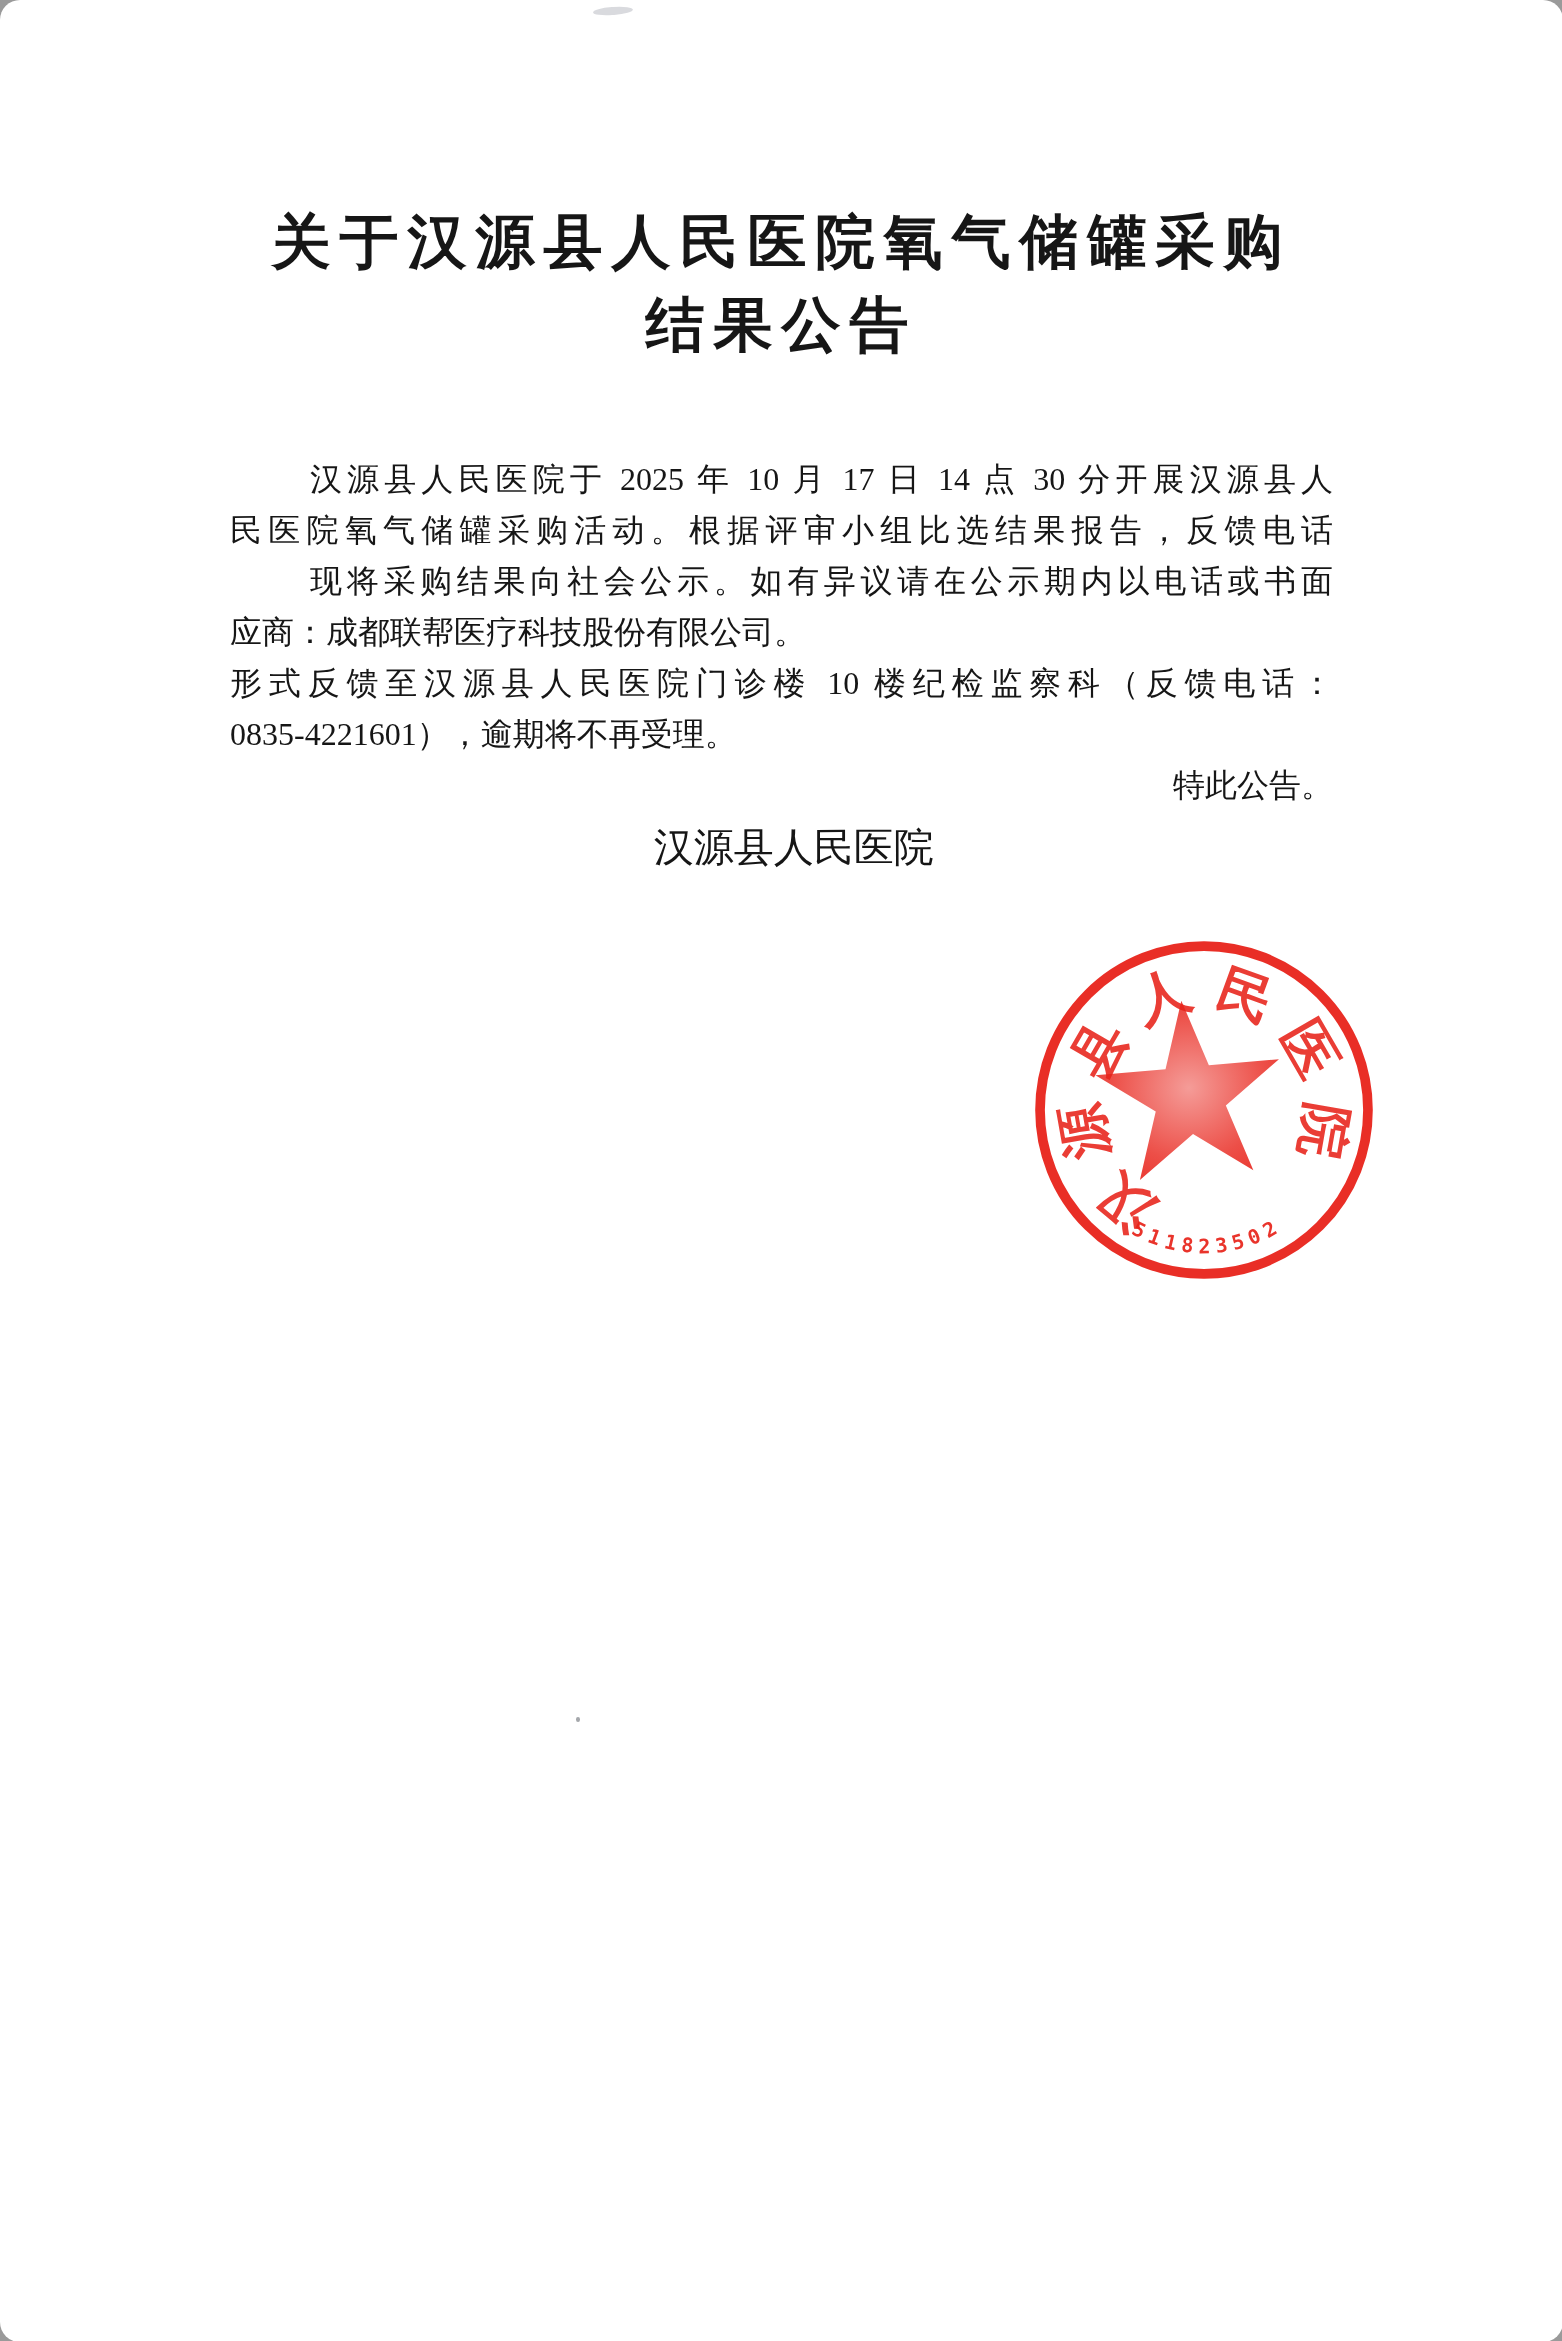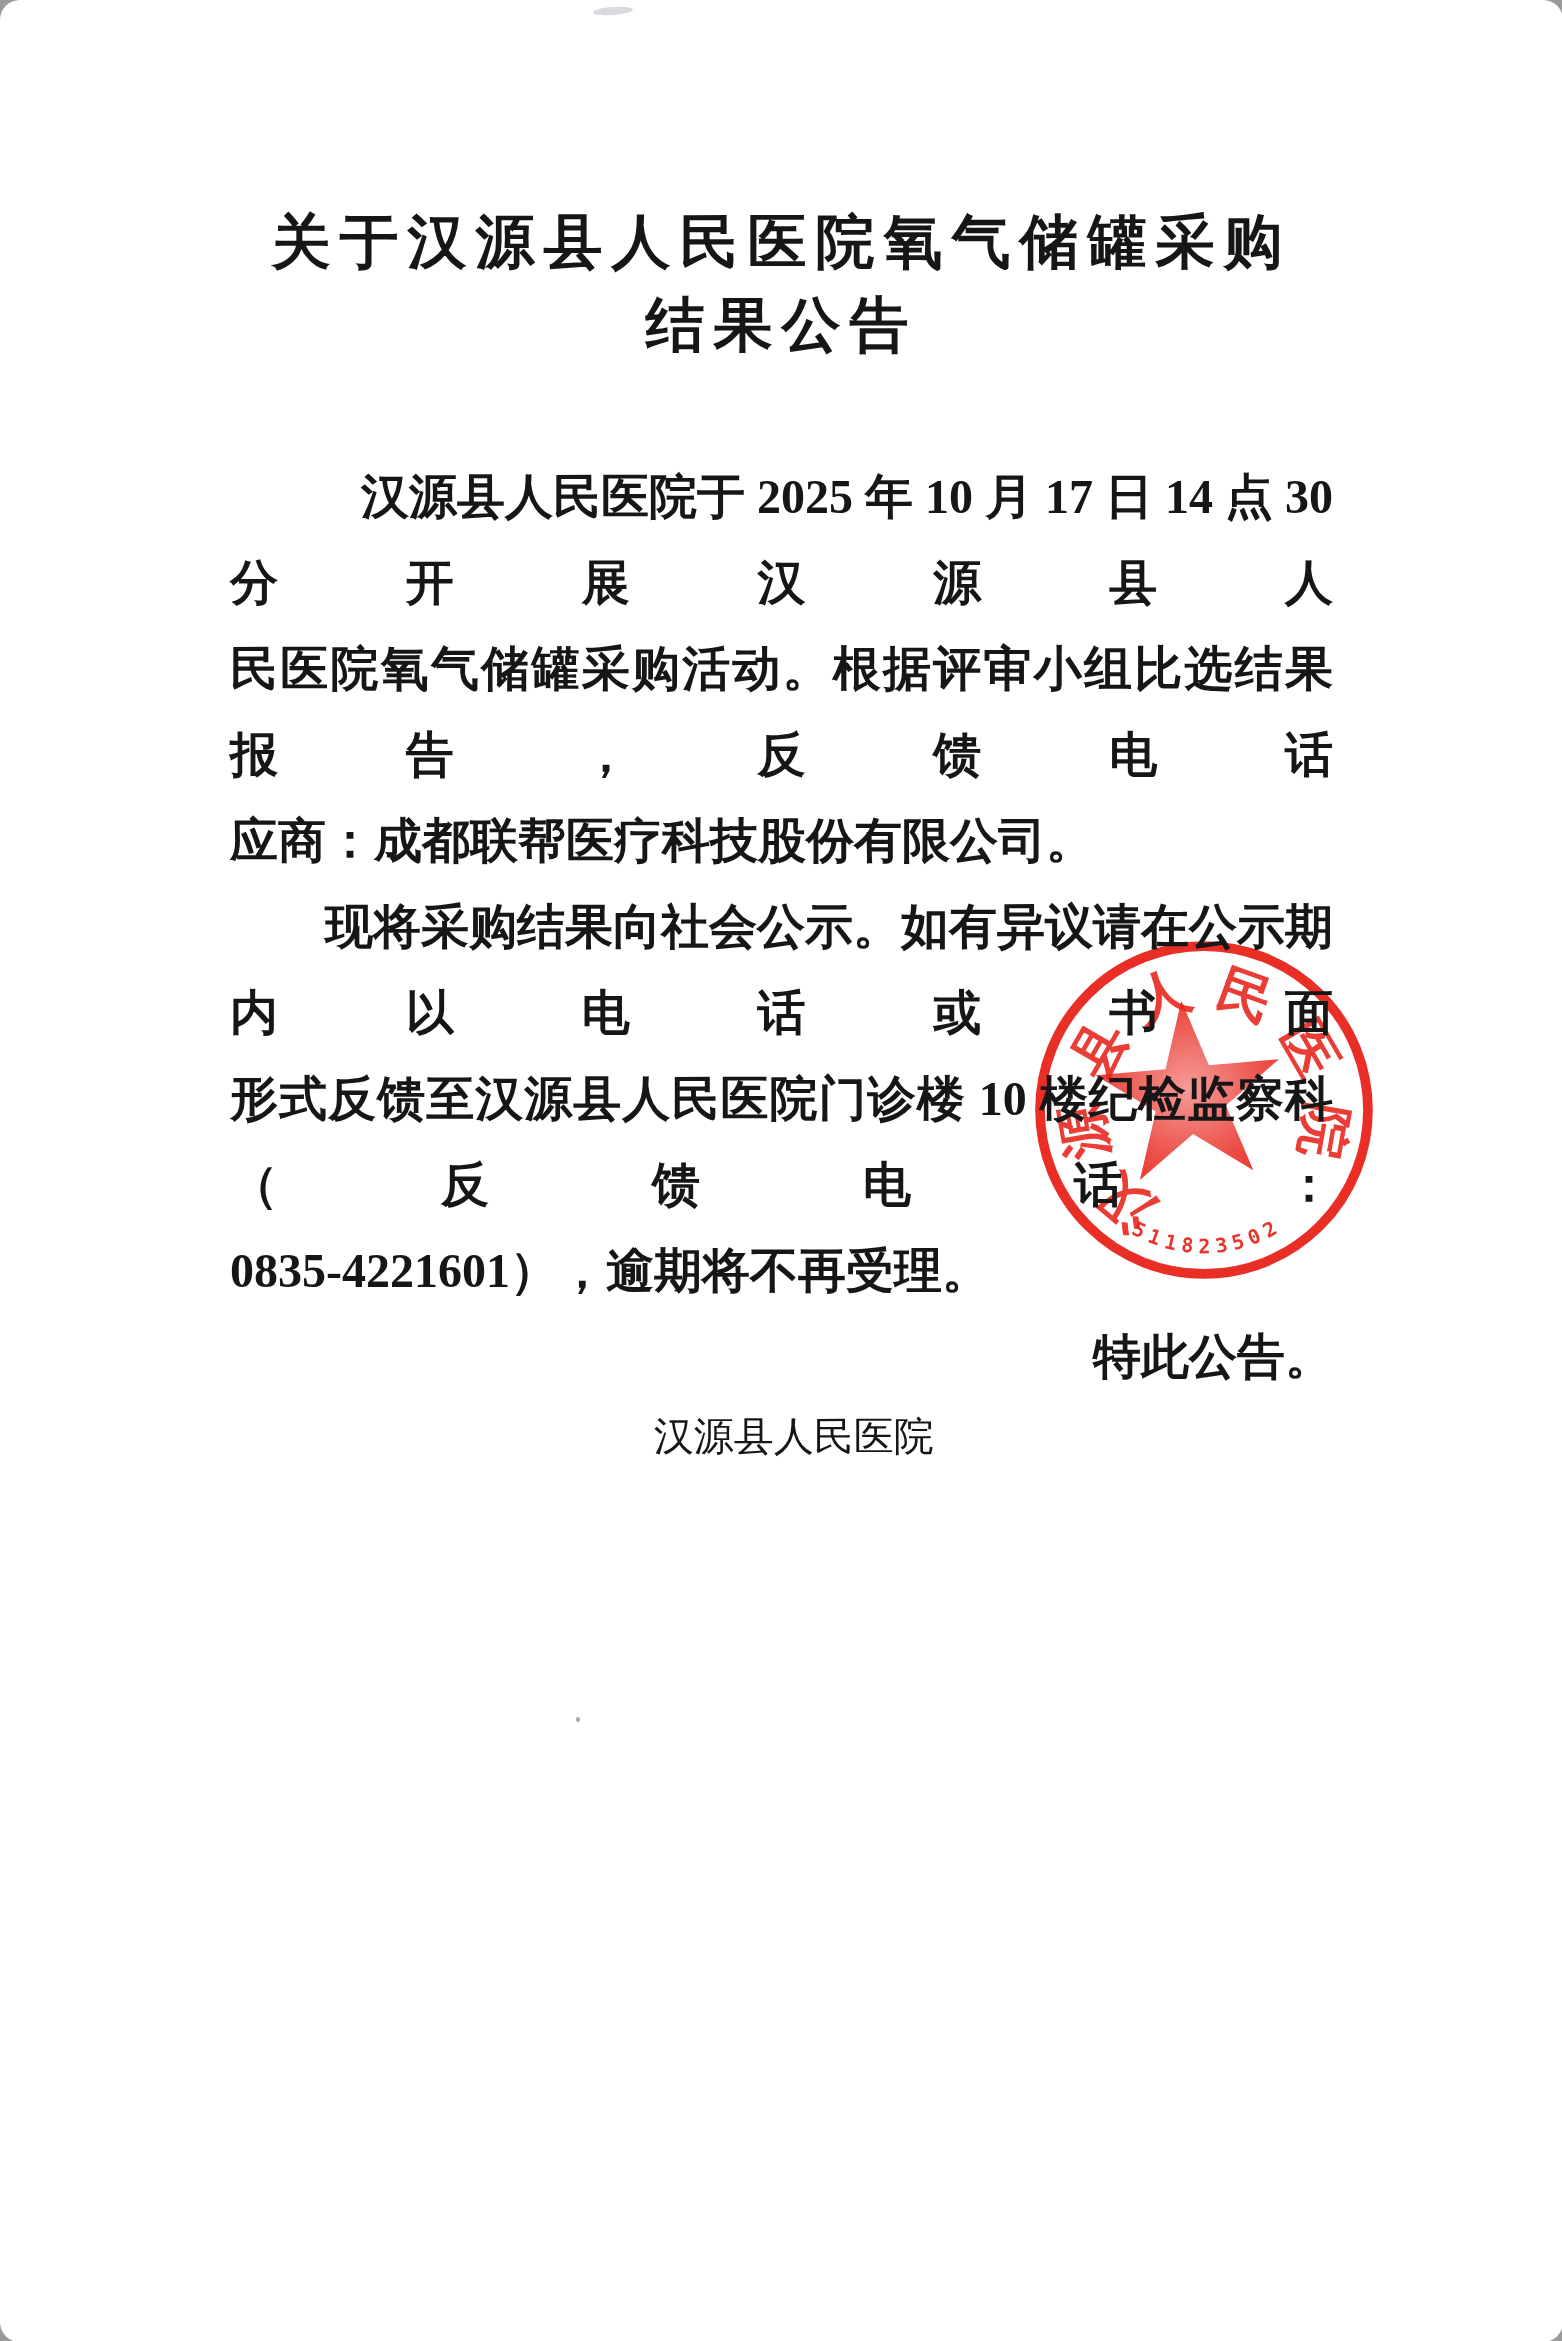--- a/index.html
+++ b/index.html
@@ -22,23 +22,22 @@
   .title {
     margin:201px 0 0 0;
     font-size:59px;
     line-height:83px;
     font-weight:700;
     text-align:center;
     letter-spacing:9px;
   }
   .bodytext {
     margin-top:87px;
-    font-size:48px;
-    line-height:86px;
-    font-weight:bold;
+    font-size:32px;
+    line-height:51px;
   }
   .line { white-space:normal; }
   .jline { text-align:justify; text-align-last:justify; }
   .indent { text-indent:80px;text-align:right; }
   .signature {
     position:relative;
     z-index:2;
     margin-top:-6.5px;
     margin-right:-24.5px;
     font-size:40px;
@@ -95,22 +94,22 @@
   <div class="text-col">
 
     <h1 class="title">
       <div>关于汉源县人民医院氧气储罐采购</div>
       <div>结果公告</div>
     </h1>
 
     <div class="bodytext">
       <div class="line jline indent">汉源县人民医院于 2025 年 10 月 17 日 14 点 30 分开展汉源县人</div>
       <div class="line jline">民医院氧气储罐采购活动。根据评审小组比选结果报告，反馈电话</div>
+      <div class="line jline indent">现将采购结果向社会公示。如有异议请在公示期内以电话或书面</div>
       <div class="line">应商：成都联帮医疗科技股份有限公司。</div>
-      <div class="line jline indent">现将采购结果向社会公示。如有异议请在公示期内以电话或书面</div>
       <div class="line jline">形式反馈至汉源县人民医院门诊楼 10 楼纪检监察科（反馈电话：</div>
       <div class="line">0835-4221601），逾期将不再受理。</div>
       <div class="line indent">特此公告。</div>
     </div>
 
     <div class="signature">
       <div>汉源县人民医院</div>
     </div>
 
   </div>

